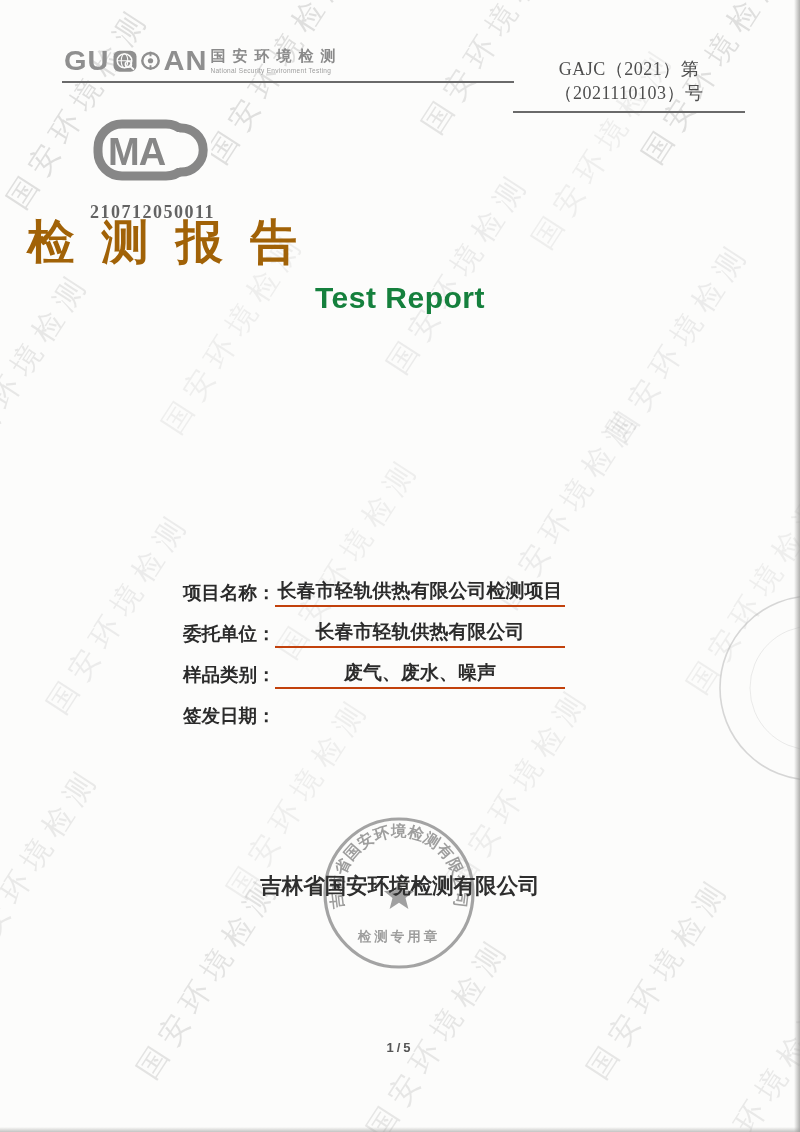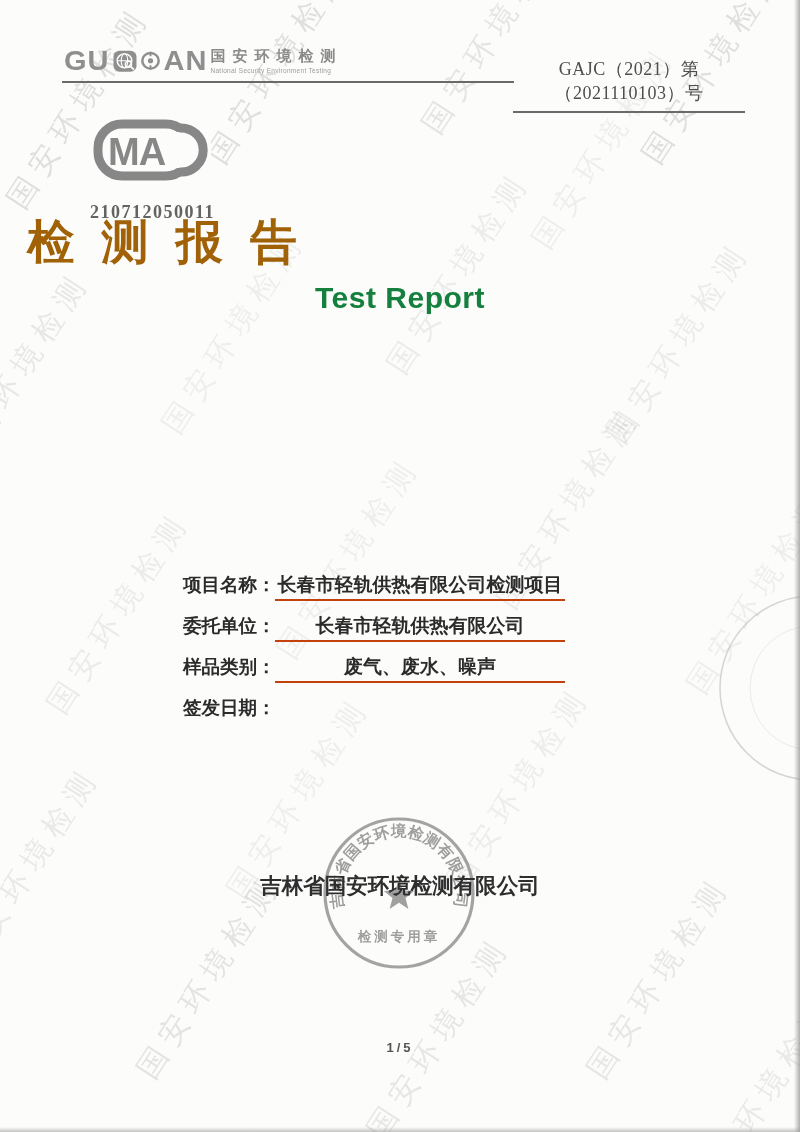--- a/index.html
+++ b/index.html
@@ -22,21 +22,21 @@
   
   .cma{position:absolute;left:90px;top:118px;width:124px;text-align:center;z-index:2;}
   .cma-number{font-size:18px;letter-spacing:1.5px;color:#636363;margin-top:16px;font-weight:600;}
   
   .title-cn{position:absolute;top:214px;left:0;width:100%;text-align:left;font-size:47px;line-height:1.2;
       font-weight:bold;letter-spacing:.58em;text-indent:.58em;color:#a16207;z-index:2;}
   .title-en{position:absolute;top:281px;left:0;width:100%;text-align:center;font-size:30px;font-weight:bold;
       font-family:"Liberation Sans","DejaVu Sans",sans-serif;color:#15803d;letter-spacing:.5px;z-index:2;}
   
   .fields{position:absolute;left:183px;top:572px;width:420px;z-index:2;}
-  .field-row{display:flex;align-items:flex-start;height:41px;}
+  .field-row{display:flex;align-items:center;height:41px;}
   .field-label{flex:none;width:92px;font-size:18.5px;font-weight:bold;color:#2b2b2b;white-space:nowrap;}
   .field-value{flex:none;width:290px;text-align:center;font-size:19px;font-weight:bold;color:#2b2b2b;
       border-bottom:2px solid #c2410c;padding-bottom:1px;white-space:nowrap;}
   
   .issuer{position:absolute;top:871px;left:0;width:100%;text-align:center;font-size:21.5px;font-weight:bold;
       color:#2e2e2e;z-index:3;}
   .stamp{position:absolute;left:318px;top:812px;width:162px;height:162px;opacity:.72;z-index:2;}
   .stamp-edge{position:absolute;left:690px;top:576px;width:110px;height:230px;z-index:1;}
   .page-num{position:absolute;top:1040px;left:0;width:100%;text-align:center;font-size:13px;font-weight:bold;
       font-family:"Liberation Sans","DejaVu Sans",sans-serif;color:#555;letter-spacing:3px;z-index:2;}

